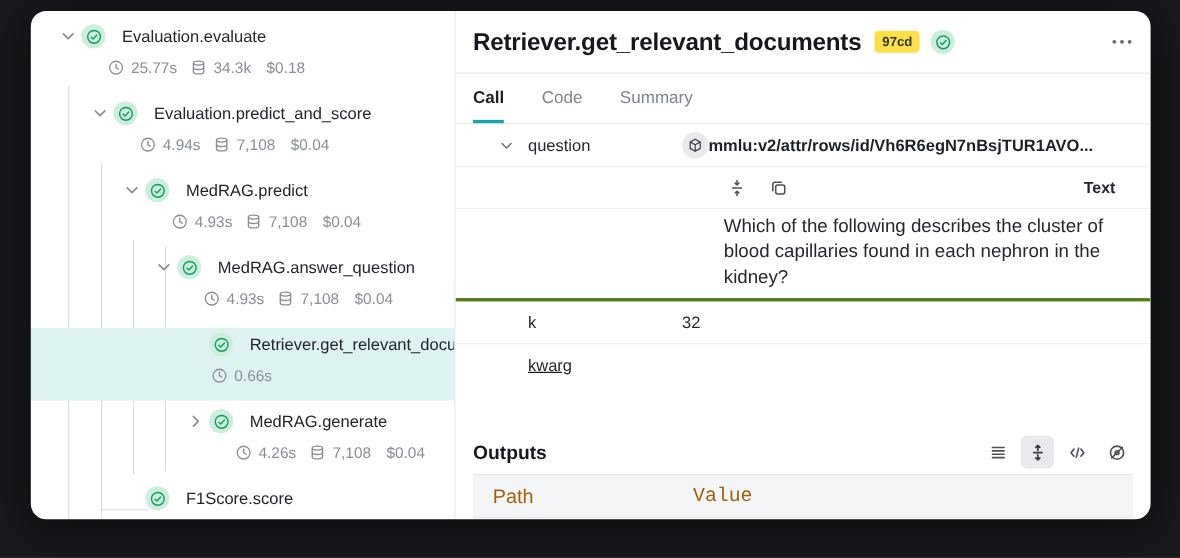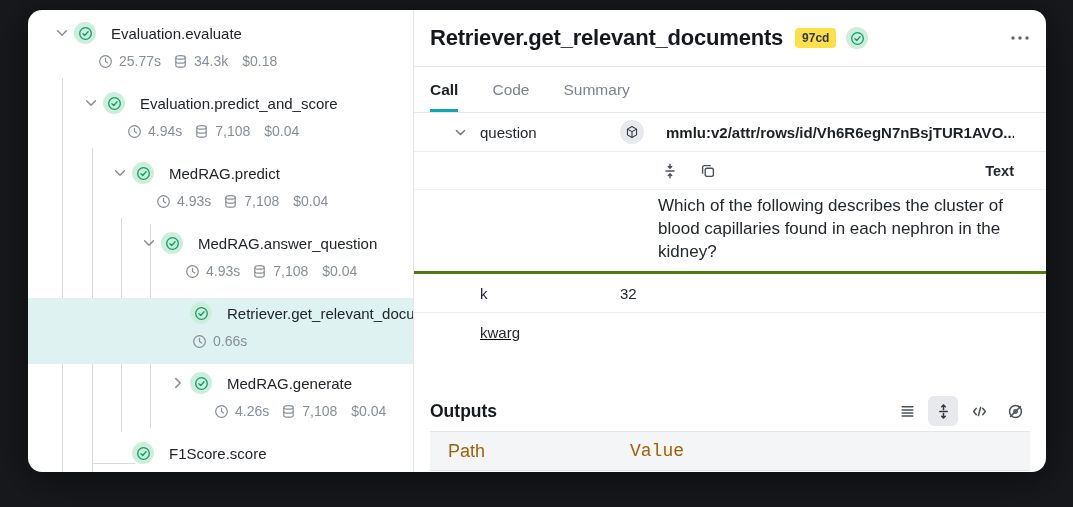--- a/index.html
+++ b/index.html
@@ -26,21 +26,21 @@
   .d-status{margin-left:10px;}
   .d-sp{flex:1;}
   .tabs{height:45px;flex:0 0 45px;border-bottom:1px solid #e4e6e9;display:flex;align-items:stretch;padding:0 16px;gap:34px;}
   .tab{display:flex;align-items:center;font-size:15.5px;color:#7d848e;cursor:pointer;border-bottom:3px solid transparent;padding-top:3px;}
   .tab.active{color:#1d2126;font-weight:700;border-bottom-color:#12a4b4;}
   .d-body{flex:1;overflow:hidden;}
   .in-row{display:grid;grid-template-columns:24px 148px 1fr;align-items:center;height:38px;
     padding-left:34px;padding-right:32px;border-bottom:1px solid #eceef0;}
   .in-row.noborder{border-bottom:none;text-decoration:underline;}
   .in-label{font-size:15px;color:#23272e;padding-left:8px;}
-  .refpill{display:flex;align-items:center;gap:22px;min-width:0;cursor:pointer;}
+  .refpill{display:flex;align-items:center;gap:0;min-width:0;cursor:pointer;}
   .refcircle{width:24px;height:24px;border-radius:50%;background:#e7e9ec;display:flex;align-items:center;justify-content:center;flex:0 0 24px;}
   .reftext{font-size:15px;font-weight:700;color:#1d2126;white-space:nowrap;overflow:hidden;}
   .vtoolbar{display:flex;align-items:center;height:37px;padding-left:244px;padding-right:32px;gap:14px;border-bottom:1px solid #f1f2f4;}
   .tbtn{width:24px;height:24px;display:flex;align-items:center;justify-content:center;cursor:pointer;}
   .fmt{margin-left:auto;font-size:14.5px;font-weight:700;color:#23272e;}
   .qtext{padding:4px 38px 8px 244px;font-size:17px;line-height:23px;color:#23272e;border-bottom:3px solid #4d7c0f;}
   .val{font-size:15px;color:#23272e;}
   .out-head{display:flex;align-items:center;height:40px;margin-top:40px;padding:0 16px;}
   .out-title{font-size:17.5px;font-weight:700;color:#15181e;}
   .iconbar{margin-left:auto;display:flex;align-items:center;gap:6px;}

